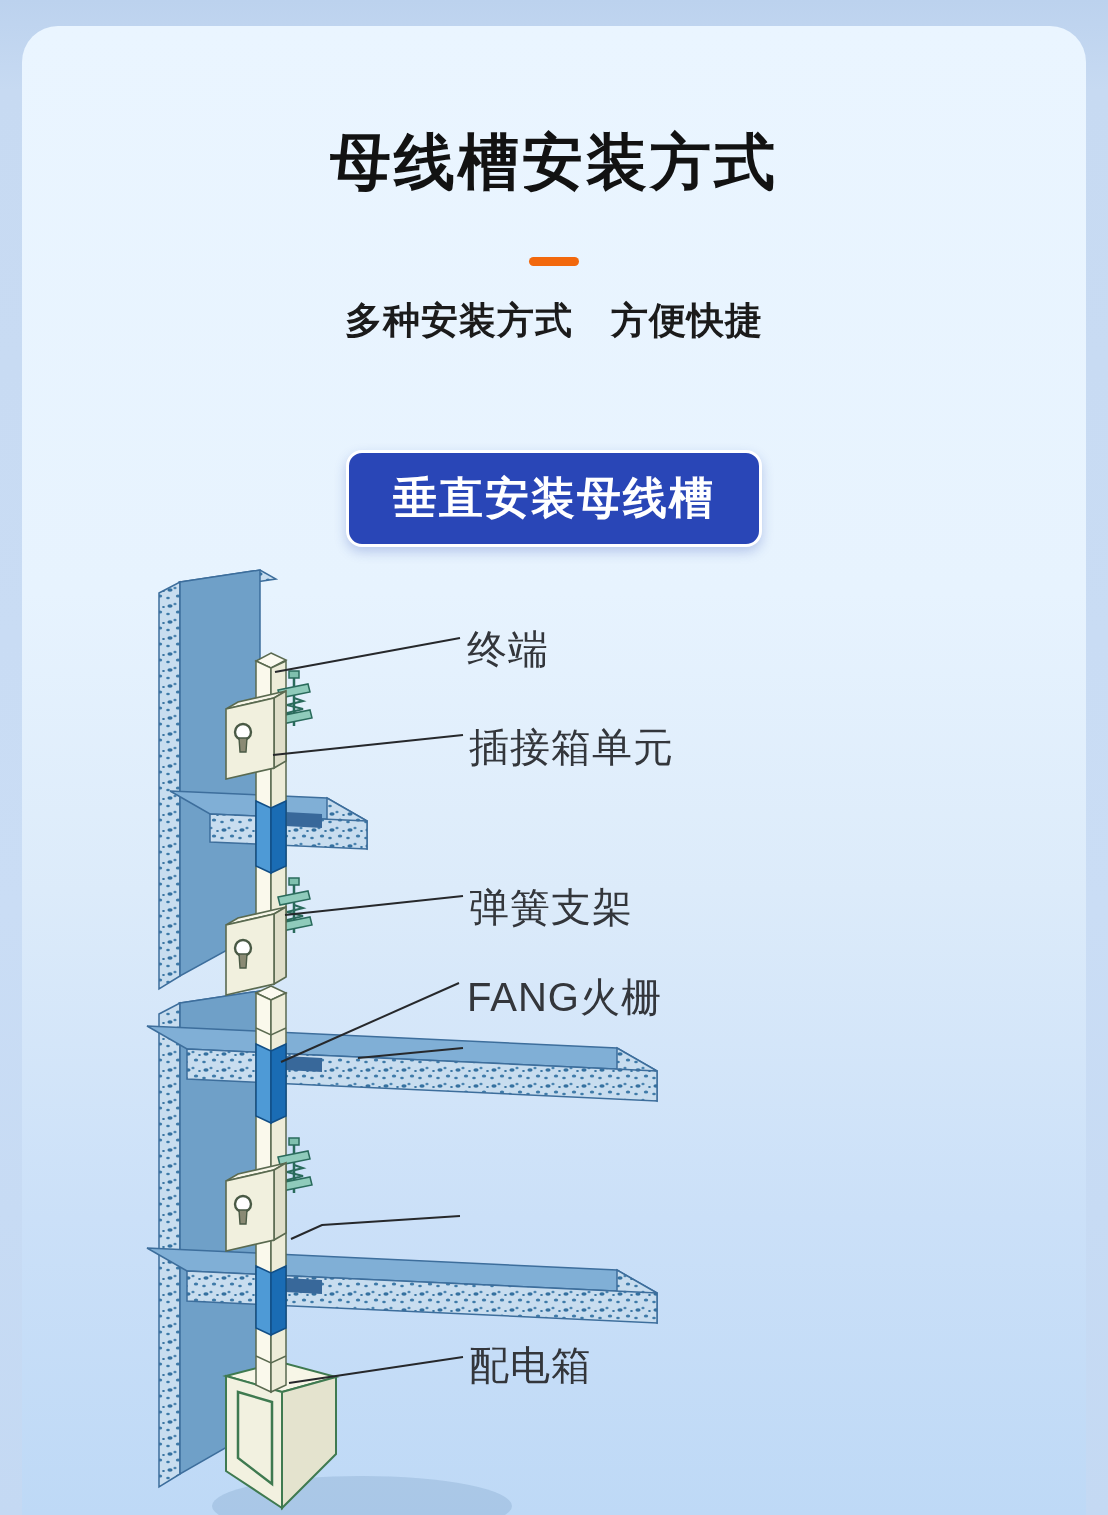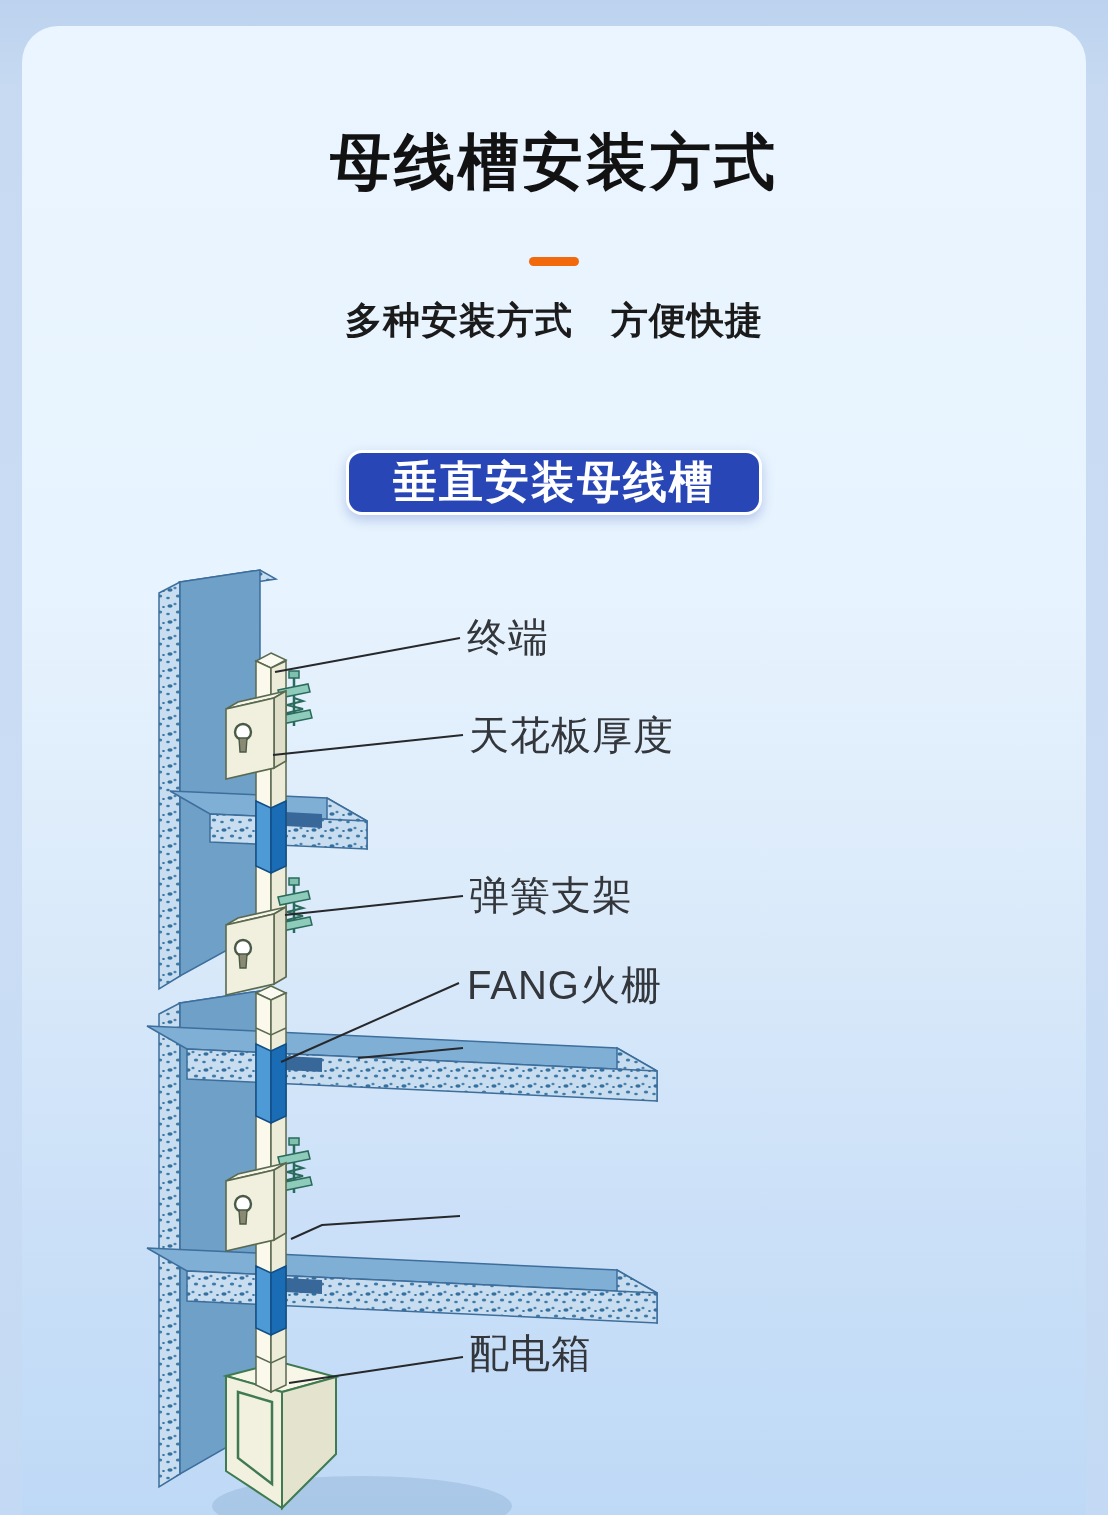--- a/index.html
+++ b/index.html
@@ -22,28 +22,28 @@
     width:50px;height:9px;border-radius:4.5px;background:#F2680D;
   }
   .subtitle{
     position:absolute;left:0;right:0;top:270px;text-align:center;
     font-size:37px;font-weight:600;color:#1B1B1B;letter-spacing:1px;white-space:pre;
   }
   .badge{
     position:absolute;left:50%;top:424px;transform:translateX(-50%);
     background:#2946B7;color:#FFFFFF;border:3px solid #FFFFFF;border-radius:16px;
     font-size:44px;font-weight:700;letter-spacing:2px;
-    padding:0 44px;box-shadow:0 5px 12px rgba(40,70,180,0.25);
+    padding:16px 44px;box-shadow:0 5px 12px rgba(40,70,180,0.25);
     white-space:nowrap;
   }
   .diagram{position:absolute;left:22px;top:520px;width:1064px;height:995px;}
   .diagram svg{display:block;width:100%;height:100%;}
   .dlabel{
     position:absolute;font-size:40px;font-weight:500;color:#33363B;
-    line-height:1.05;white-space:nowrap;letter-spacing:1px;
+    line-height:1.05;white-space:nowrap;letter-spacing:1px;margin-top:12px;
   }
   .lbl-terminal{left:445px;top:590px;}
   .lbl-plugbox{left:447px;top:688px;}
   .lbl-spring{left:447px;top:848px;}
   .lbl-fire{left:445px;top:938px;}
   .lbl-ceiling{left:447px;top:1003px;}
   .lbl-distance{left:444px;top:1156px;}
   .lbl-distbox{left:447px;top:1306px;}
 </style>
 </head>
@@ -172,18 +172,18 @@
         <line x1="441" y1="870" x2="263" y2="889"></line>
         <line x1="437" y1="957" x2="259" y2="1036"></line>
         <line x1="441" y1="1022" x2="336" y2="1032"></line>
         <path d="M438,1190 L300,1199 L269,1213"></path>
         <line x1="441" y1="1331" x2="267" y2="1357"></line>
       </g>
     </svg>
   </div>
 
   <div class="dlabel lbl-terminal">终端</div>
-  <div class="dlabel lbl-plugbox">天花板厚度</div>
+  <div class="dlabel lbl-plugbox">插接箱单元</div>
   <div class="dlabel lbl-spring">弹簧支架</div>
   <div class="dlabel lbl-fire">FANG火栅</div>
   <div class="dlabel lbl-distbox">配电箱</div>
 
 </div>
 
 </body></html>

